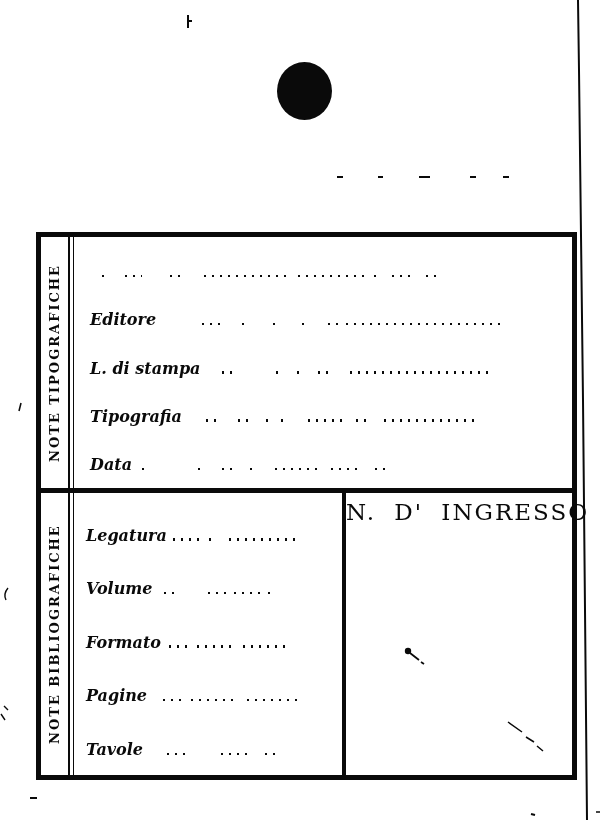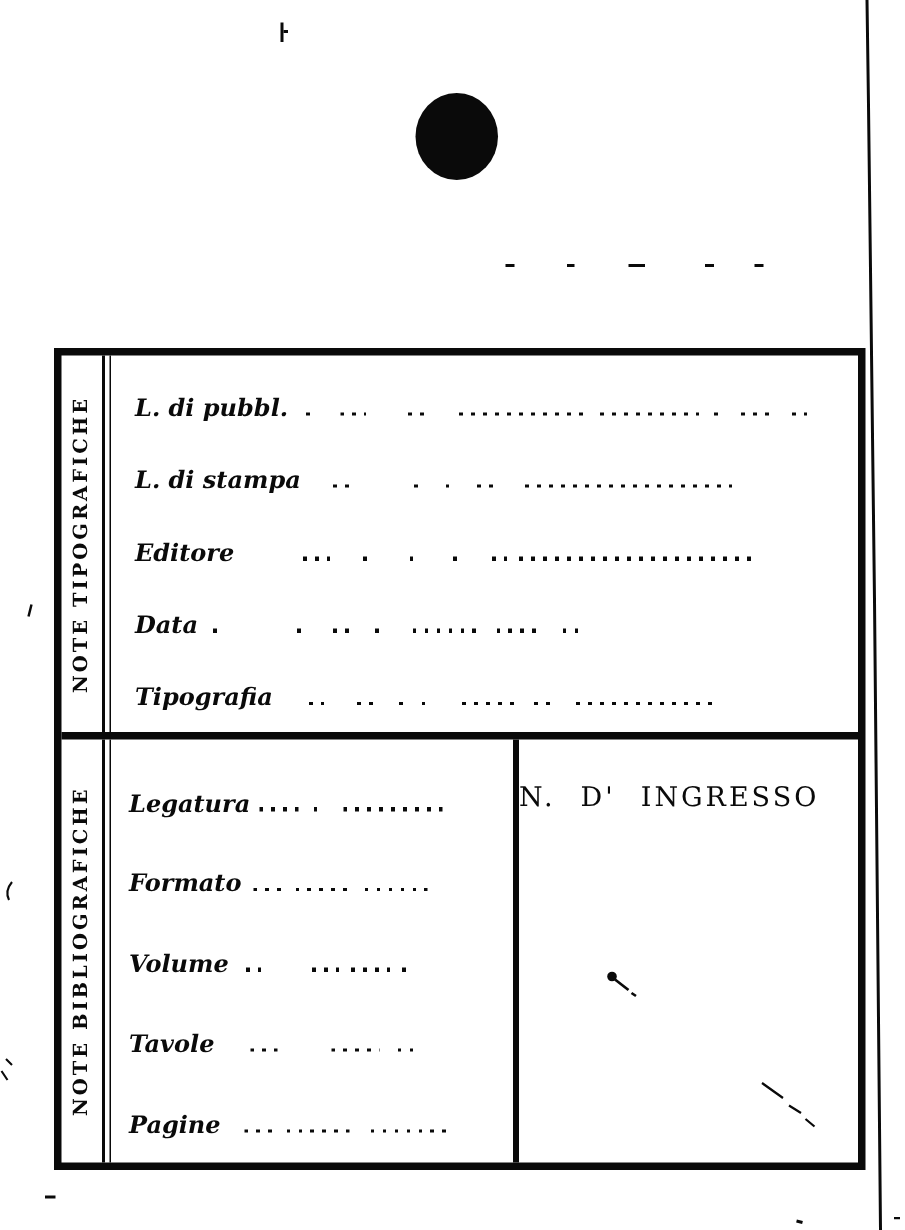--- a/index.html
+++ b/index.html
@@ -34,21 +34,21 @@
   .row{flex:1;display:flex;align-items:flex-end;min-width:0;}
   .lbl{font-style:italic;font-weight:700;font-size:16px;line-height:1;color:#0a0a0a;
        white-space:nowrap;padding-bottom:9px;}
   .dots{display:inline-block;height:2.4px;margin-bottom:12px;flex:none;
         background-image:repeating-linear-gradient(to right,#0a0a0a 0 2.4px,transparent 2.4px 8px);}
 
   .bottom-left{flex:none;width:266px;display:flex;flex-direction:column;box-sizing:border-box;
                padding:6px 6px 8px 10px;}
   .vdiv{flex:none;width:4px;background:#0a0a0a;}
   .ingresso-cell{flex:1;position:relative;}
-  .ingresso-title{margin-top:28px;text-align:left;font-size:18px;letter-spacing:2px;
+  .ingresso-title{margin-top:6px;text-align:left;font-size:23px;letter-spacing:2px;
                   word-spacing:9px;color:#0a0a0a;white-space:nowrap;}
 
   svg.overlay{position:absolute;left:0;top:0;pointer-events:none;}
 </style>
 </head>
 <body>
 
 <div class="page">
 
   <div class="mark" style="left:187px;top:15px;width:2px;height:13px;"></div>
@@ -64,107 +64,106 @@
     <div class="mark" style="left:503px;width:6px;"></div>
   </div>
 
   <div class="card">
 
     <div class="section sec-top">
       <div class="side">NOTE TIPOGRAFICHE</div>
       <div class="dblrule"></div>
       <div class="fields">
         <div class="row">
-          <span class="lbl">L. di pubbl.</span>
           <span class="dots" style="width:5px;margin-left:12px;"></span>
           <span class="dots" style="width:17px;margin-left:18px;"></span>
           <span class="dots" style="width:12px;margin-left:28px;"></span>
           <span class="dots" style="width:88px;margin-left:22px;"></span>
           <span class="dots" style="width:66px;margin-left:6px;"></span>
           <span class="dots" style="width:8px;margin-left:10px;"></span>
           <span class="dots" style="width:22px;margin-left:10px;"></span>
           <span class="dots" style="width:10px;margin-left:12px;"></span>
-        </div>
-        <div class="row">
-          <span class="lbl">L. di stampa</span>
-          <span class="dots" style="width:16px;margin-left:22px;"></span>
-          <span class="dots" style="width:5px;margin-left:38px;"></span>
-          <span class="dots" style="width:5px;margin-left:16px;"></span>
-          <span class="dots" style="width:16px;margin-left:16px;"></span>
-          <span class="dots" style="width:138px;margin-left:16px;"></span>
         </div>
         <div class="row">
           <span class="lbl">Editore</span>
           <span class="dots" style="width:18px;margin-left:46px;"></span>
           <span class="dots" style="width:5px;margin-left:22px;"></span>
           <span class="dots" style="width:5px;margin-left:26px;"></span>
           <span class="dots" style="width:6px;margin-left:24px;"></span>
           <span class="dots" style="width:10px;margin-left:20px;"></span>
           <span class="dots" style="width:158px;margin-left:8px;"></span>
         </div>
         <div class="row">
-          <span class="lbl">Data</span>
-          <span class="dots" style="width:4px;margin-left:10px;"></span>
-          <span class="dots" style="width:8px;margin-left:52px;"></span>
-          <span class="dots" style="width:14px;margin-left:16px;"></span>
-          <span class="dots" style="width:5px;margin-left:14px;"></span>
-          <span class="dots" style="width:44px;margin-left:20px;"></span>
-          <span class="dots" style="width:30px;margin-left:12px;"></span>
-          <span class="dots" style="width:14px;margin-left:14px;"></span>
+          <span class="lbl">L. di stampa</span>
+          <span class="dots" style="width:16px;margin-left:22px;"></span>
+          <span class="dots" style="width:5px;margin-left:38px;"></span>
+          <span class="dots" style="width:5px;margin-left:16px;"></span>
+          <span class="dots" style="width:16px;margin-left:16px;"></span>
+          <span class="dots" style="width:138px;margin-left:16px;"></span>
         </div>
         <div class="row">
           <span class="lbl">Tipografia</span>
           <span class="dots" style="width:10px;margin-left:24px;"></span>
           <span class="dots" style="width:16px;margin-left:22px;"></span>
           <span class="dots" style="width:5px;margin-left:12px;"></span>
           <span class="dots" style="width:5px;margin-left:10px;"></span>
           <span class="dots" style="width:40px;margin-left:22px;"></span>
           <span class="dots" style="width:12px;margin-left:8px;"></span>
           <span class="dots" style="width:94px;margin-left:16px;"></span>
+        </div>
+        <div class="row">
+          <span class="lbl">Data</span>
+          <span class="dots" style="width:4px;margin-left:10px;"></span>
+          <span class="dots" style="width:8px;margin-left:52px;"></span>
+          <span class="dots" style="width:14px;margin-left:16px;"></span>
+          <span class="dots" style="width:5px;margin-left:14px;"></span>
+          <span class="dots" style="width:44px;margin-left:20px;"></span>
+          <span class="dots" style="width:30px;margin-left:12px;"></span>
+          <span class="dots" style="width:14px;margin-left:14px;"></span>
         </div>
       </div>
     </div>
 
     <div class="hdiv"></div>
 
     <div class="section sec-bottom">
       <div class="side">NOTE BIBLIOGRAFICHE</div>
       <div class="dblrule"></div>
 
       <div class="bottom-left">
         <div class="row">
           <span class="lbl">Legatura</span>
           <span class="dots" style="width:26px;margin-left:6px;"></span>
           <span class="dots" style="width:4px;margin-left:10px;"></span>
           <span class="dots" style="width:66px;margin-left:16px;"></span>
         </div>
         <div class="row">
-          <span class="lbl">Formato</span>
-          <span class="dots" style="width:20px;margin-left:8px;"></span>
-          <span class="dots" style="width:36px;margin-left:8px;"></span>
-          <span class="dots" style="width:42px;margin-left:10px;"></span>
-        </div>
-        <div class="row">
           <span class="lbl">Volume</span>
           <span class="dots" style="width:10px;margin-left:12px;"></span>
           <span class="dots" style="width:18px;margin-left:34px;"></span>
           <span class="dots" style="width:26px;margin-left:8px;"></span>
           <span class="dots" style="width:4px;margin-left:8px;"></span>
         </div>
         <div class="row">
-          <span class="lbl">Tavole</span>
-          <span class="dots" style="width:18px;margin-left:24px;"></span>
-          <span class="dots" style="width:32px;margin-left:36px;"></span>
-          <span class="dots" style="width:14px;margin-left:12px;"></span>
+          <span class="lbl">Formato</span>
+          <span class="dots" style="width:20px;margin-left:8px;"></span>
+          <span class="dots" style="width:36px;margin-left:8px;"></span>
+          <span class="dots" style="width:42px;margin-left:10px;"></span>
         </div>
         <div class="row">
           <span class="lbl">Pagine</span>
           <span class="dots" style="width:20px;margin-left:16px;"></span>
           <span class="dots" style="width:42px;margin-left:8px;"></span>
           <span class="dots" style="width:54px;margin-left:14px;"></span>
+        </div>
+        <div class="row">
+          <span class="lbl">Tavole</span>
+          <span class="dots" style="width:18px;margin-left:24px;"></span>
+          <span class="dots" style="width:32px;margin-left:36px;"></span>
+          <span class="dots" style="width:14px;margin-left:12px;"></span>
         </div>
       </div>
 
       <div class="vdiv"></div>
 
       <div class="ingresso-cell">
         <div class="ingresso-title">N. D' INGRESSO</div>
       </div>
     </div>
   </div>

